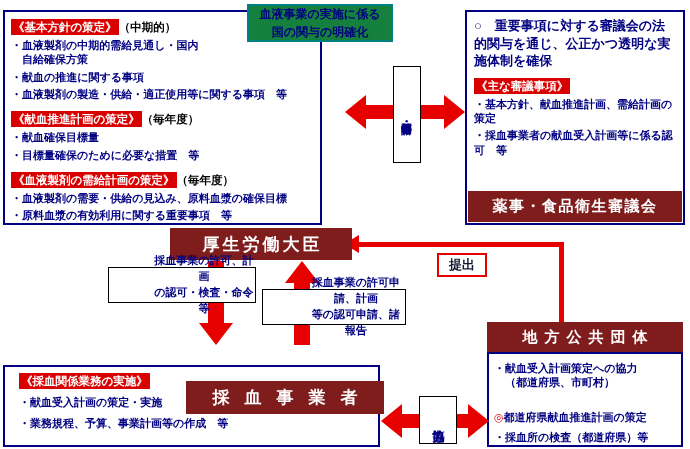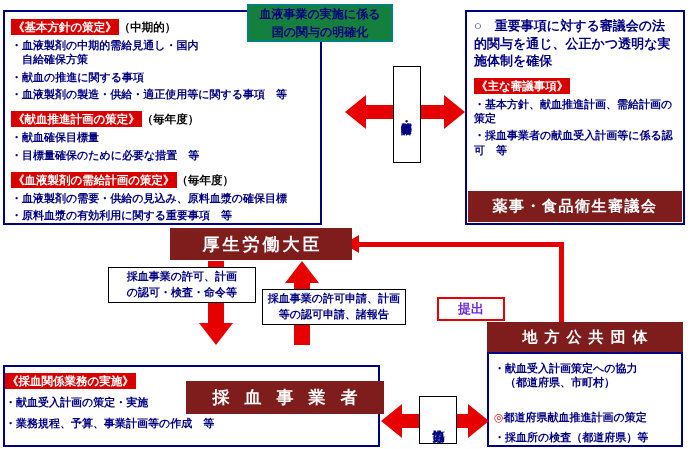--- a/index.html
+++ b/index.html
@@ -14,30 +14,30 @@
   .suffix{color:#000;font-weight:bold;font-size:11.5px;}
   .item{color:#000080;font-weight:bold;font-size:11px;line-height:1.3;
         white-space:pre-line;margin-top:3px;}
   .sec + .sec{margin-top:8px;}
   .intro{color:#000080;font-weight:bold;font-size:13px;line-height:1.35;}
   .v-label{position:absolute;background:#fff;border:1px solid #000;color:#000080;font-weight:bold;
            writing-mode:vertical-rl;text-orientation:upright;display:flex;align-items:center;
            justify-content:center;box-sizing:border-box;z-index:5;}
   .alabel{position:absolute;background:#fff;border:1px solid #000;color:#000080;font-weight:bold;
           font-size:11px;line-height:1.45;text-align:center;white-space:pre-line;z-index:5;
-          display:flex;align-items:center;justify-content:center;box-sizing:border-box;}
+          display:flex;align-items:center;justify-content:center;box-sizing:border-box;padding-left:44px;}
   .note{position:absolute;border:2px solid #008080;background:#15803d;color:#000080;font-weight:bold;
         font-size:12px;line-height:1.5;text-align:center;white-space:pre-line;display:flex;
         align-items:center;justify-content:center;box-sizing:border-box;z-index:4;}
   .arrow{position:absolute;z-index:2;}
   .piece{position:absolute;}
   .shaft{background:#e60000;}
   .tri{width:0;height:0;}
-  .submit-tag{position:absolute;background:#fff;border:2px solid #e60000;color:#6d28d9;
-              font-weight:bold;font-size:13px;padding:1px 19px;z-index:5;margin-top:44px;}
+  .submit-tag{position:absolute;background:#fff;border:2px solid #e60000;color:#0f172a;
+              font-weight:bold;font-size:13px;padding:1px 10px;z-index:5;}
   .marker{color:#e60000;font-weight:bold;}
 </style>
 </head>
 <body>
 
 <div class="stage">
 
   <div class="box" style="left:3px;top:10px;width:319px;height:215px;">
     <div class="pad">
       <div class="sec">
@@ -106,21 +106,21 @@
 等の認可申請、諸報告</div>
 
   <div class="piece shaft" style="left:358px;top:242px;width:206px;height:5px;z-index:2;"></div>
   <div class="piece shaft" style="left:559px;top:242px;width:5px;height:81px;z-index:2;"></div>
   <div class="piece tri" style="left:344px;top:235px;border-top:9px solid transparent;border-bottom:9px solid transparent;border-right:15px solid #e60000;z-index:2;"></div>
   <div class="submit-tag" style="left:437px;top:253px;">提出</div>
 
   <div class="bar" style="left:186px;top:345px;width:198px;height:33px;font-size:17px;letter-spacing:15px;padding-left:15px;margin-top:36px;">採血事業者</div>
 
   <div class="box" style="left:3px;top:365px;width:377px;height:82px;">
-    <div style="padding:4px 0;">
+    <div style="padding:4px 14px;">
       <div>
         <span class="red-label">《採血関係業務の実施》</span>
       </div>
       <div class="item" style="margin-top:6px;">・献血受入計画の策定・実施</div>
       <div class="item" style="margin-top:7px;">・業務規程、予算、事業計画等の作成　等</div>
     </div>
   </div>
 
   <div class="arrow" style="left:381px;top:404px;width:108px;height:34px;">
     <div class="piece tri" style="left:0;top:0;border-top:17px solid transparent;border-bottom:17px solid transparent;border-right:21px solid #e60000;"></div>

